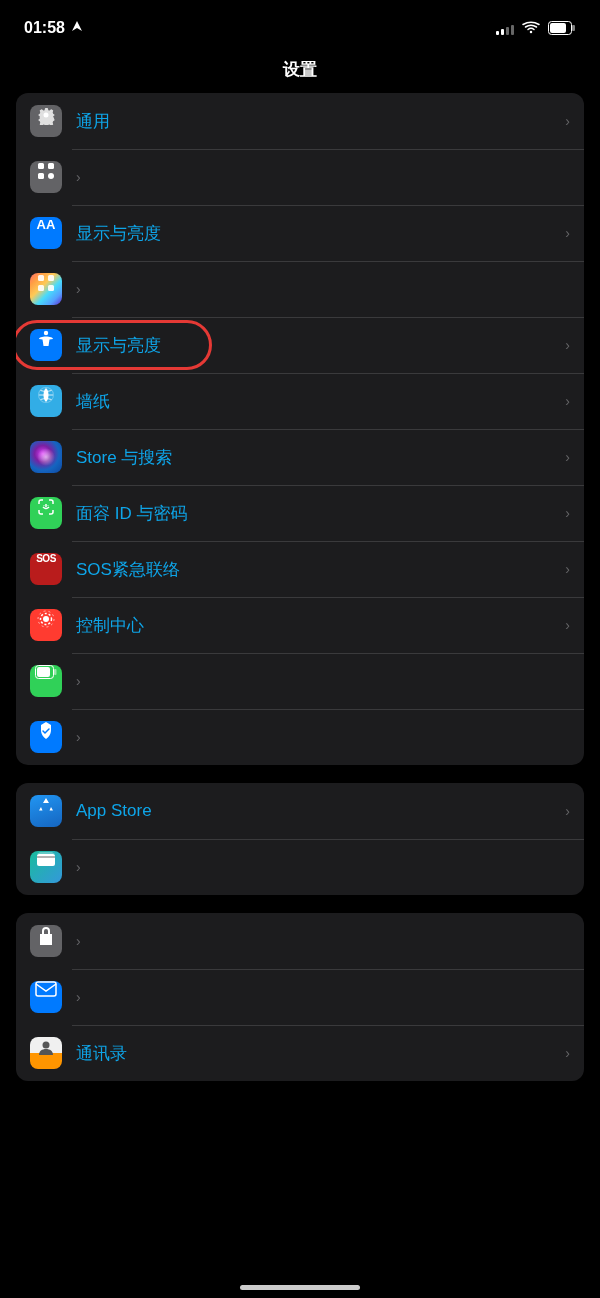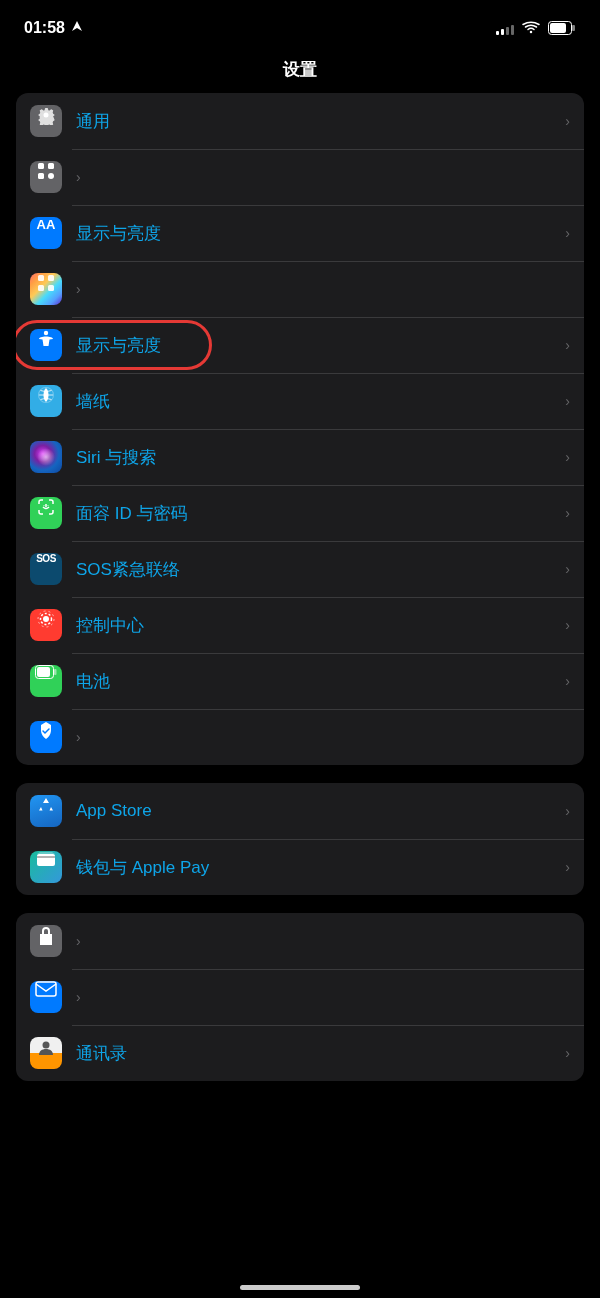--- a/index.html
+++ b/index.html
@@ -134,21 +134,21 @@
       transform: translateX(-50%);
       width: 120px;
       height: 5px;
       background: #fff;
       border-radius: 3px;
       opacity: 0.8;
     }
 
     
     .sos-icon {
-      background: #0c4a6e;
+      background: #b91c1c;
       font-size: 11px;
       font-weight: 900;
       letter-spacing: -0.5px;
     }
   </style>
 </head>
 <body>
 
 <div class="status-bar">
   <div class="status-time">
@@ -253,21 +253,21 @@
       <span class="row-label">墙纸</span>
       <span class="row-chevron">›</span>
     </div>
 
     <div class="settings-row">
       <div class="icon-wrapper" style="background:#000; border-radius:8px; overflow:hidden;">
         <div style="width:32px;height:32px;background:radial-gradient(ellipse at 40% 40%, #e040fb 0%, #7b1fa2 30%, #1565c0 60%, #0d47a1 100%);display:flex;align-items:center;justify-content:center;">
           <div style="width:18px;height:18px;background:radial-gradient(ellipse, #fff 0%, rgba(255,255,255,0) 70%);border-radius:50%;opacity:0.6;"></div>
         </div>
       </div>
-      <span class="row-label">Siri 与搜索</span>
+      <span class="row-label">Store 与搜索</span>
       <span class="row-chevron">›</span>
     </div>
 
     <div class="settings-row">
       <div class="icon-wrapper" style="background:#30d158;">
         <svg width="20" height="20" viewBox="0 0 20 20" stroke="white" stroke-width="1.5" fill="none">
           <path d="M3 7V5a2 2 0 012-2h2M13 3h2a2 2 0 012 2v2M17 13v2a2 2 0 01-2 2h-2M7 17H5a2 2 0 01-2-2v-2"></path>
           <path d="M7 10 Q10 13 13 10"></path>
           <line x1="8" y1="8" x2="8" y2="8.5"></line>
           <line x1="12" y1="8" x2="12" y2="8.5"></line>
@@ -299,21 +299,20 @@
     </div>
 
     <div class="settings-row">
       <div class="icon-wrapper" style="background:#30d158;">
         <svg width="22" height="14" viewBox="0 0 22 14" fill="white">
           <rect x="0.5" y="0.5" width="18" height="13" rx="3" stroke="white" stroke-width="1" fill="none"></rect>
           <rect x="19" y="4" width="2.5" height="6" rx="1" fill="white" opacity="0.5"></rect>
           <rect x="2" y="2" width="13" height="10" rx="2" fill="white"></rect>
         </svg>
       </div>
-      <span class="row-label">电池</span>
       <span class="row-chevron">›</span>
     </div>
 
     <div class="settings-row">
       <div class="icon-wrapper" style="background:#007aff;">
         <svg width="20" height="22" viewBox="0 0 20 22" fill="white">
           <path d="M10 1 L5 4v5c0 4 2.5 7.5 5 9 2.5-1.5 5-5 5-9V4z"></path>
           <path d="M7 10l2 2 4-4" stroke="#007aff" stroke-width="1.5" fill="none" stroke-linecap="round"></path>
         </svg>
       </div>
@@ -336,21 +335,20 @@
 
     <div class="settings-row">
       <div class="icon-wrapper" style="background:linear-gradient(135deg, #1abc9c, #3498db);">
         <svg width="20" height="16" viewBox="0 0 20 16" fill="white">
           <rect x="1" y="3" width="18" height="12" rx="2"></rect>
           <path d="M1 6h18" stroke="rgba(0,0,0,0.3)" stroke-width="2"></path>
           <rect x="13" y="9" width="5" height="3" rx="1" fill="rgba(255,255,255,0.4)"></rect>
           <path d="M1 3 L4 1 h12 l3 2" fill="rgba(255,255,255,0.3)"></path>
         </svg>
       </div>
-      <span class="row-label">钱包与 Apple Pay</span>
       <span class="row-chevron">›</span>
     </div>
 
   </div>
 
   <div class="settings-group">
 
     <div class="settings-row">
       <div class="icon-wrapper" style="background:#636366;">
         <svg width="18" height="22" viewBox="0 0 18 22" fill="white">

